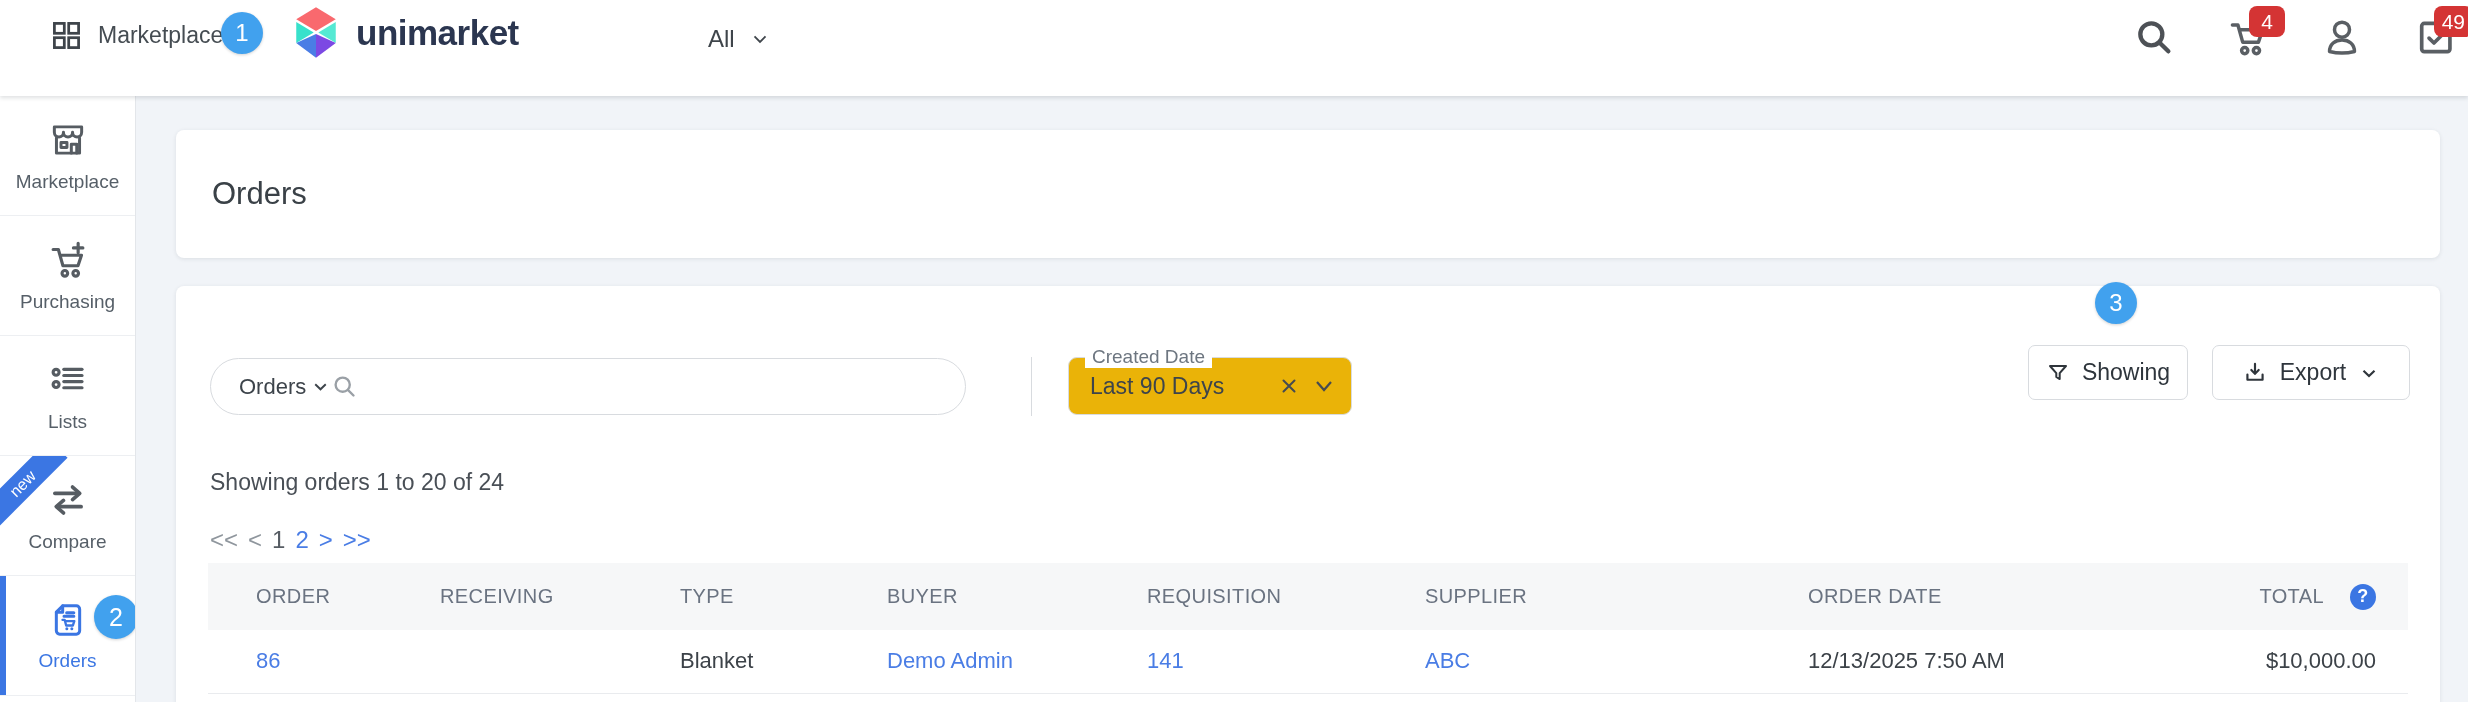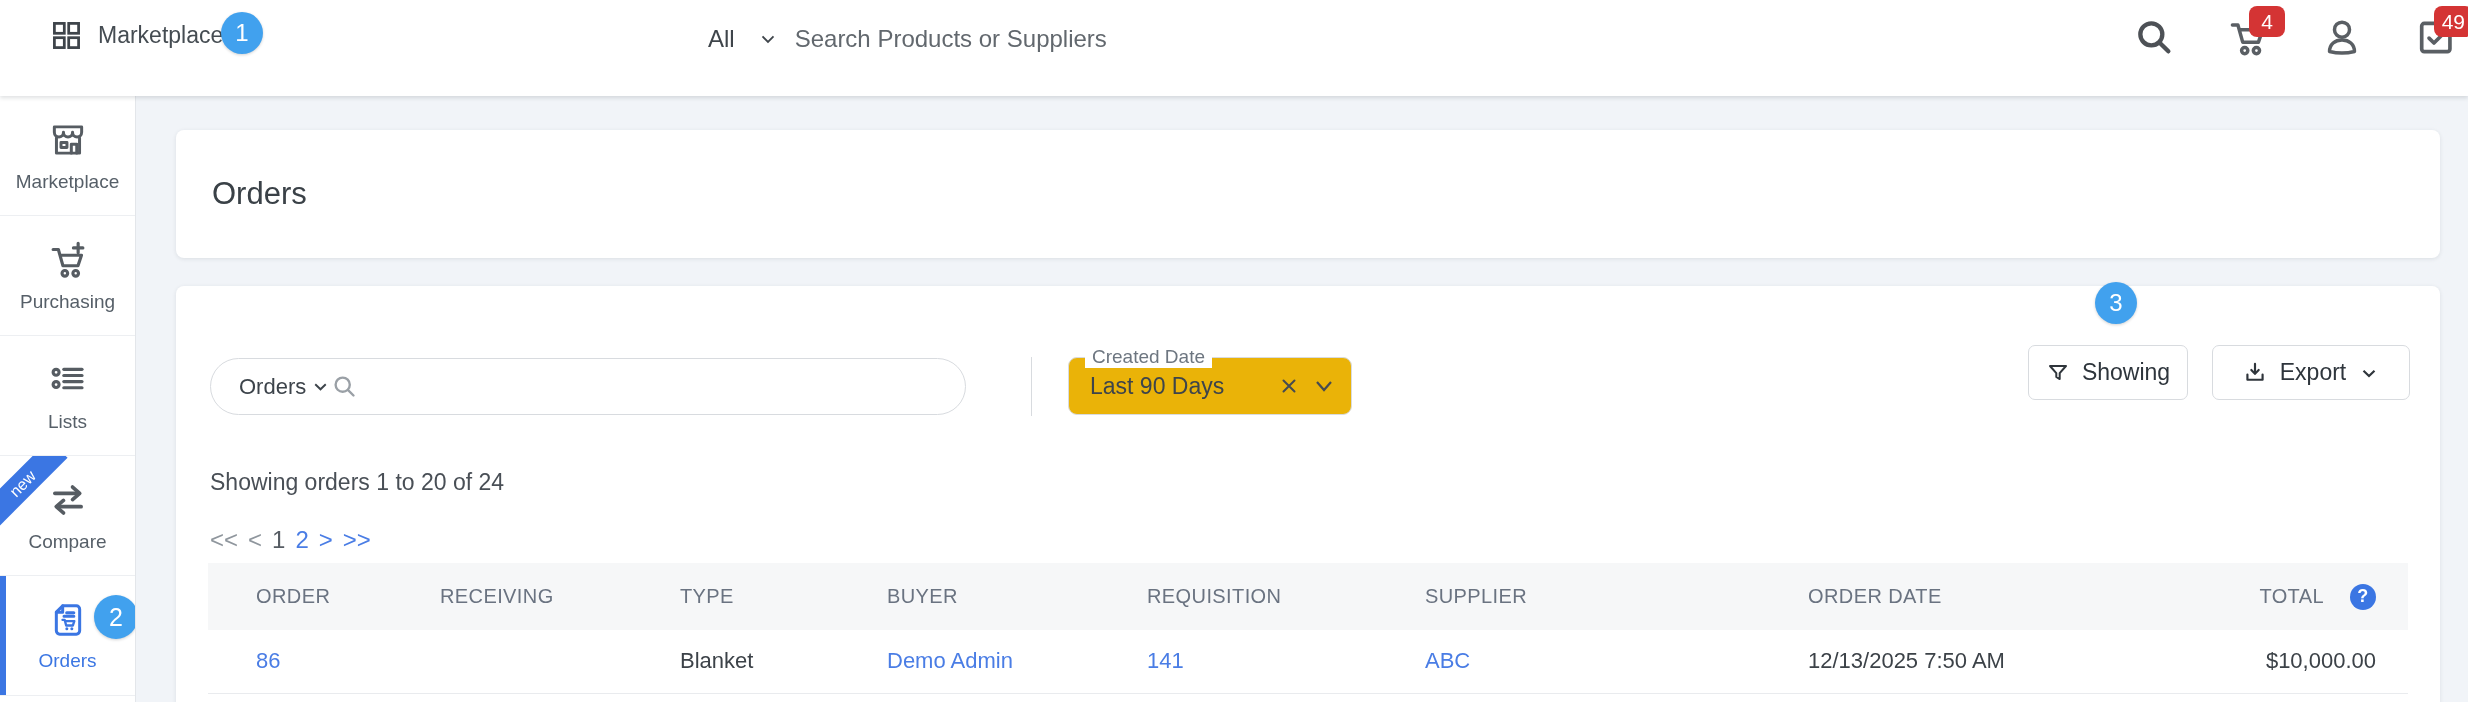--- a/index.html
+++ b/index.html
@@ -22,21 +22,21 @@
   .menu-trigger .menu-label { font-size:23px; color:#454c52; }
   .step-badge {
     width:42px; height:42px; border-radius:50%; background:#41a1ee; color:#fff;
     display:flex; align-items:center; justify-content:center; font-size:24px; font-weight:500;
     box-shadow: 0 1px 3px rgba(0,0,0,.18);
   }
   .step-badge.one { position:absolute; left:221px; top:12px; }
   .logo { position:absolute; left:293px; top:7px; display:flex; align-items:center; gap:17px; cursor:pointer; }
   .logo-text { font-size:35px; font-weight:700; color:#2b3650; letter-spacing:-0.5px; }
   .global-search { position:absolute; left:708px; top:16px; height:46px; display:flex; align-items:center; }
-  .search-scope { display:flex; align-items:center; gap:22px; cursor:pointer; font-size:24px; color:#3f454b; }
+  .search-scope { display:flex; align-items:center; gap:14px; cursor:pointer; font-size:24px; color:#3f454b; }
   .global-search input {
     border:none; outline:none; width:520px; margin-left:16px; font-size:24px;
     font-family:"Liberation Sans",sans-serif; color:#3c4248; background:transparent;
   }
   .global-search input::placeholder { color:#62686e; opacity:1; }
   .top-icons { position:absolute; right:9px; top:14px; display:flex; gap:48px; }
   .icon-btn { width:46px; height:46px; position:relative; display:flex; align-items:center; justify-content:center; cursor:pointer; }
   .count-badge {
     position:absolute; top:-8px; right:-14px; min-width:36px; height:31px; padding:0 8px;
     background:#d43434; border-radius:8px; color:#fff; font-size:21px; font-weight:500;
@@ -133,31 +133,42 @@
         <rect x="3.2" y="3.2" width="7.2" height="7.2"></rect>
           <rect x="13.6" y="3.2" width="7.2" height="7.2"></rect>
         <rect x="3.2" y="13.6" width="7.2" height="7.2"></rect>
           <rect x="13.6" y="13.6" width="7.2" height="7.2"></rect>
       </svg>
     </span>
     <span class="menu-label">Marketplace</span>
   </div>
   <div class="step-badge one">1</div>
 
+  <div class="logo">
+    <span>
+      <svg width="46" height="51" viewBox="0 0 100 110">
+        <polygon points="50,0 93,26 50,52 7,26" fill="#f9696e"></polygon>
+        <polygon points="7,32 45,55 7,78" fill="#38e1cb"></polygon>
+        <polygon points="93,32 93,78 55,55" fill="#55e9d3"></polygon>
+        <polygon points="50,58 50,110 7,78" fill="#4a7de5"></polygon>
+        <polygon points="50,58 93,78 50,110" fill="#7c49e3"></polygon>
+      </svg>
+    </span>
+    <span class="logo-text">unimarket</span>
+  </div>
 
   <div class="global-search">
     <span class="search-scope">
       <span>All</span>
       <span>
         <svg width="22" height="22" viewBox="0 0 24 24" fill="none" stroke="#3f454b" stroke-width="2">
             <path d="M6 9.2l6 6 6-6"></path>
           </svg>
       </span>
     </span>
-    <input type="text" placeholder="Search Products or Suppliers" style="">
   </div>
 
   <div class="top-icons">
     <div class="icon-btn">
       <span>
         <svg width="40" height="40" viewBox="0 0 24 24" fill="none" stroke="#4d5156" stroke-width="2.6" stroke-linecap="round">
           <circle cx="10.4" cy="10.4" r="6.6"></circle>
             <line x1="15.4" y1="15.4" x2="20.6" y2="20.6"></line>
         </svg>
       </span>

